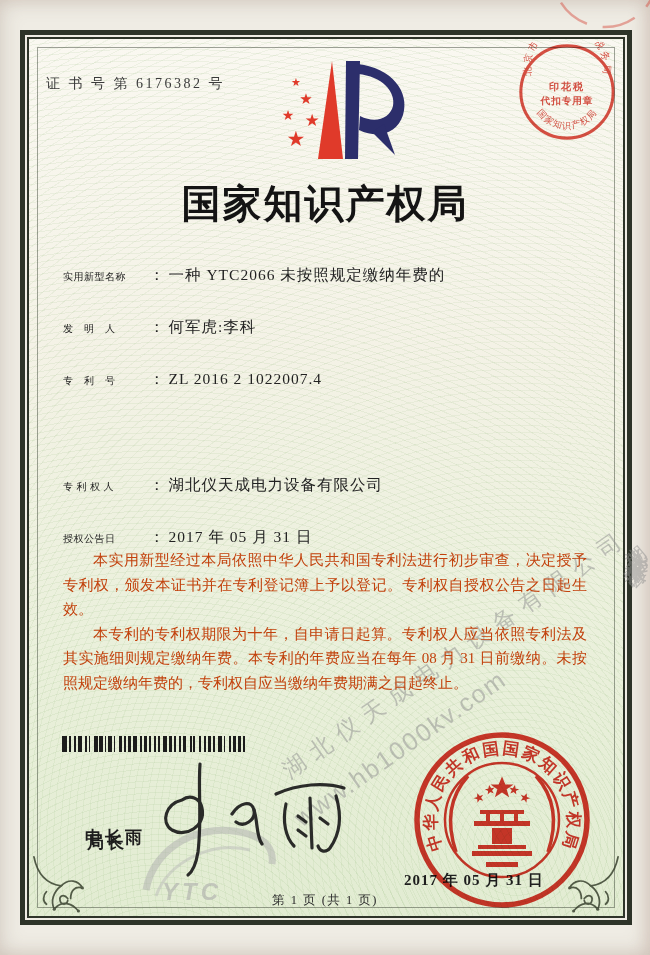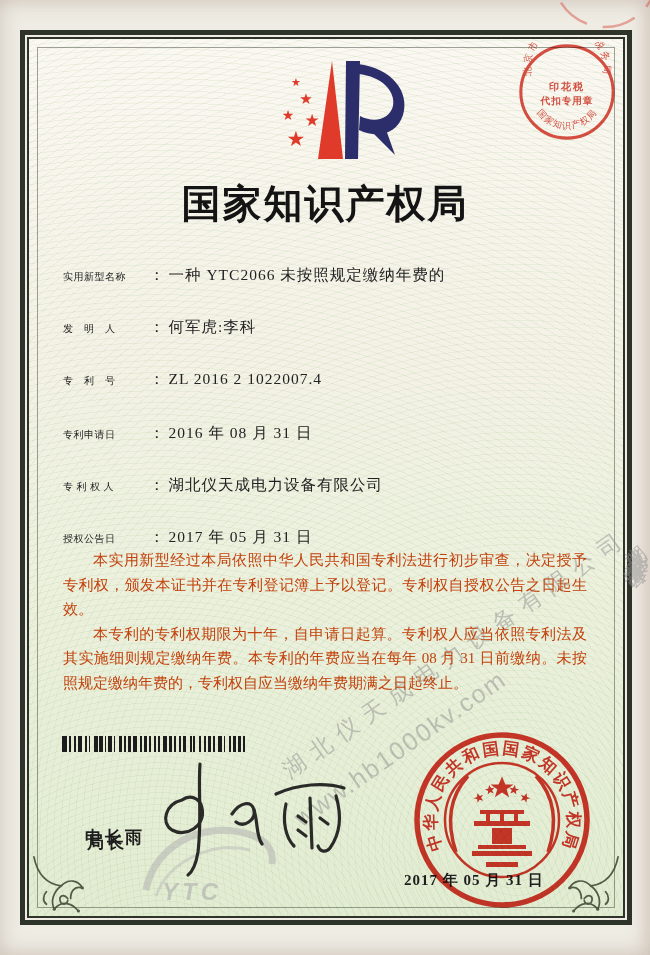--- a/index.html
+++ b/index.html
@@ -97,20 +97,21 @@
         </g>
         <g fill="#39422f">
             <circle cx="8" cy="34" r="1.6"></circle>
             <circle cx="12" cy="58" r="1.6"></circle>
             <circle cx="37" cy="56" r="1.6"></circle>
           </g>
       </svg>
     </div>
   </div>
 
+  <div class="cert-no">证 书 号 第 6176382 号</div>
 
   <svg class="logo" width="168" height="104" viewBox="0 0 168 104">
     <g fill="#e03a2a">
       <text x="50" y="28" font-size="11" text-anchor="middle">★</text>
       <text x="60" y="46" font-size="15" text-anchor="middle">★</text>
       <text x="42" y="62" font-size="14" text-anchor="middle">★</text>
       <text x="66" y="68" font-size="17" text-anchor="middle">★</text>
       <text x="50" y="88" font-size="21" text-anchor="middle">★</text>
       <path d="M86,3 L97,101 L72,101 Z"></path>
     </g>
@@ -148,23 +149,20 @@
   <div class="title">国家知识产权局</div>
 
   <div class="row" style="top:265px">
     <span class="lbl">实用新型名称</span><span class="colon">：</span><span class="val">一种 YTC2066 未按照规定缴纳年费的</span>
   </div>
   <div class="row" style="top:317px">
     <span class="lbl">发　明　人</span><span class="colon">：</span><span class="val">何军虎:李科</span>
   </div>
   <div class="row" style="top:369px">
     <span class="lbl">专　利　号</span><span class="colon">：</span><span class="val">ZL 2016 2 1022007.4</span>
-  </div>
-  <div class="row" style="top:423px">
-    <span class="lbl">专利申请日</span><span class="colon">：</span><span class="val">2016 年 08 月 31 日</span>
   </div>
   <div class="row" style="top:475px">
     <span class="lbl">专 利 权 人</span><span class="colon">：</span><span class="val">湖北仪天成电力设备有限公司</span>
   </div>
   <div class="row" style="top:527px">
     <span class="lbl">授权公告日</span><span class="colon">：</span><span class="val">2017 年 05 月 31 日</span>
   </div>
 
   <div class="body-text">
     <p>本实用新型经过本局依照中华人民共和国专利法进行初步审查，决定授予专利权，颁发本证书并在专利登记簿上予以登记。专利权自授权公告之日起生效。</p>
@@ -300,20 +298,21 @@
         <rect x="104" y="90" width="4" height="7"></rect>
         <rect x="118" y="90" width="4" height="7"></rect>
       <rect x="78" y="97" width="56" height="5"></rect>
       <rect x="96" y="104" width="20" height="16"></rect>
       <rect x="82" y="121" width="48" height="4"></rect>
       <rect x="76" y="127" width="60" height="5"></rect>
       <rect x="90" y="138" width="32" height="5"></rect>
     </g>
   </svg>
 
+  <div class="footer">第 1 页 (共 1 页)</div>
 
   <div class="wm-main" style="color: rgb(143, 143, 143);">
     <div class="wm-company">湖北仪天成电力设备有限公司</div>
     <div class="wm-url">www.hb1000kv.com</div>
   </div>
 
   <div class="wm-right" style="color: rgb(143, 143, 143);"><span>湖</span><span>北</span><span>仪</span><span>天</span><span>成</span><span>电</span><span>力</span><span>设</span><span>备</span><span>有</span><span>限</span><span>公</span><span>司</span></div>
 
 </div>
 

